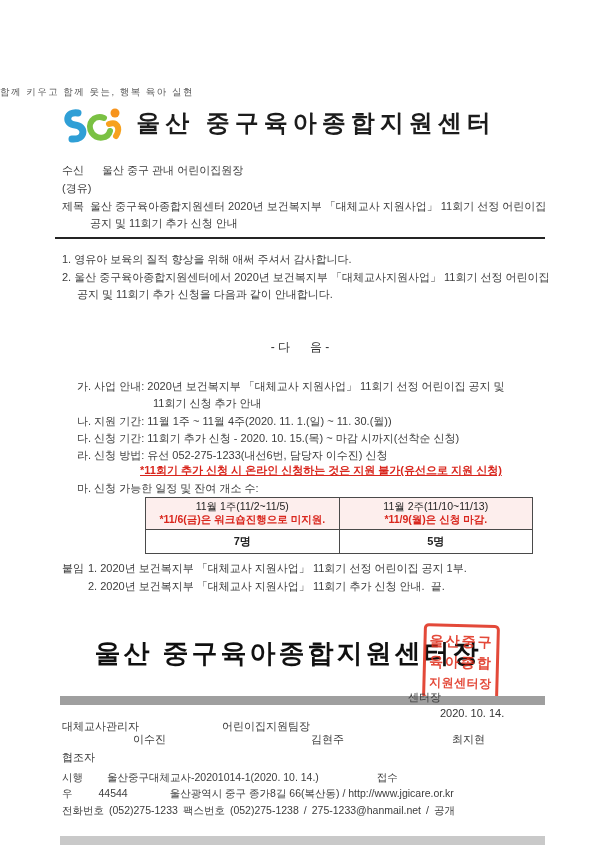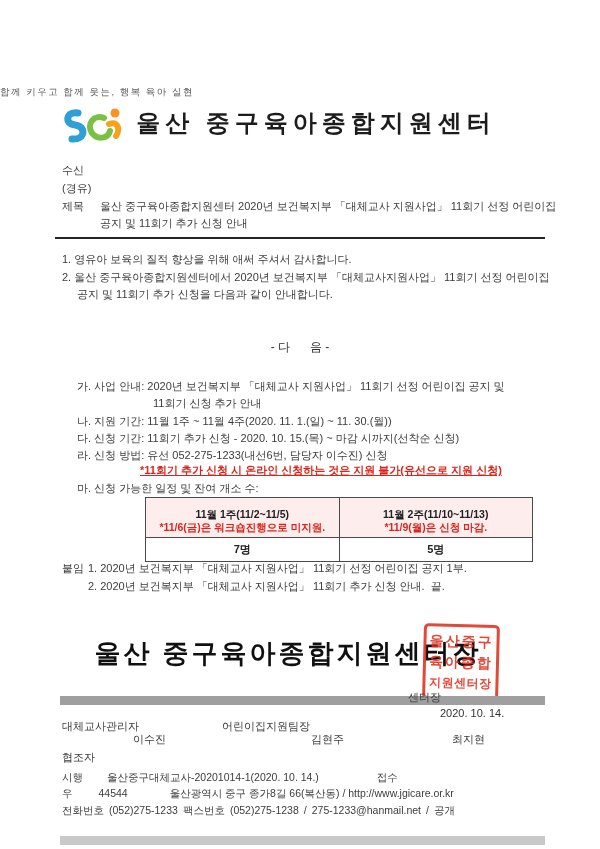--- a/index.html
+++ b/index.html
@@ -15,41 +15,41 @@
   .slogan { top:86px; left:0; width:600px; font-size:9.5px; color:#5a5a5a; letter-spacing:1.5px; }
   .logo { top:104px; left:60px; width:70px; height:46px; }
   .org-title { top:107px; left:0; width:600px; text-align:center; font-size:24px; font-weight:bold;
                color:#1c1c1c; letter-spacing:5px; transform:translateX(16px); }
 
   
   .f11 { font-size:11px; line-height:17px; }
   .f10 { font-size:10.5px; line-height:16px; }
   .row-recv { top:162px; left:62px; display:flex; gap:18px; }
   .row-via  { top:180px; left:62px; }
-  .row-subj { top:198px; left:62px; display:flex; gap:16px; }
+  .row-subj { top:198px; left:62px; display:flex; gap:6px; }
   .divider  { top:237px; left:55px; width:490px; height:2px; background:#242424; }
 
   
   .p1 { top:251px; left:62px; }
   .p2 { top:269px; left:62px; }
   .p2 .cont { padding-left:15px; }
   .daum { top:339px; left:0; width:600px; text-align:center; font-size:12px; color:#2e2e2e; }
   .item-ga { top:378px; left:77px; }
   .item-ga .cont { padding-left:76px; }
   .item-na { top:413px; left:77px; }
   .item-da { top:430px; left:77px; }
   .item-ra { top:447px; left:77px; }
   .ra-note { top:463px; left:140px; font-size:11px; font-weight:bold; color:#d9261d; text-decoration:underline; }
   .item-ma { top:480px; left:77px;text-align:right; }
 
   
   .sched { top:497px; left:145px; width:388px; border-collapse:collapse; table-layout:fixed; }
   .sched td { border:1px solid #4a4a4a; text-align:center; vertical-align:middle; }
   .sched .hd { background:#fdeeed; padding:2px 0 3px 0; }
-  .sched .hd .h1 { font-size:10.5px; font-weight:bold; color:#222; line-height:13px;margin-top:8px; }
+  .sched .hd .h1 { font-size:10.5px; font-weight:normal; color:#222; line-height:13px; }
   .sched .hd .h2 { font-size:10.5px; font-weight:bold; color:#d9261d; line-height:13px; }
   .sched .val { height:21px; font-size:11px; font-weight:600; color:#222; }
 
   
   .attach { top:560px; left:62px; display:flex; gap:4px; }
   .attach .lines div { line-height:17.5px; }
 
   
   .issuer { top:636px; left:0; width:600px; text-align:center; font-size:26px; font-weight:bold;
             color:#101010; letter-spacing:3px; transform:translateX(-12px); }
@@ -89,20 +89,21 @@
       <path d="M44 14 C34 10 26 20 32 29 C37 36 48 35 50 27" fill="none" stroke="#7ac143" stroke-width="6" stroke-linecap="round"></path>
       <circle cx="55" cy="9" r="4.5" fill="#f7941d"></circle>
       <path d="M49 20 C57 17 61 24 56 32" fill="none" stroke="#f7a11d" stroke-width="6" stroke-linecap="round"></path>
     </svg>
   </div>
 
   <div class="abs org-title">울산 중구육아종합지원센터</div>
 
   <div class="abs row-recv f11">
     <span>수신</span>
+    <span>울산 중구 관내 어린이집원장</span>
   </div>
   <div class="abs row-via f11">(경유)</div>
   <div class="abs row-subj f11">
     <span>제목</span>
     <span>
       <div>울산 중구육아종합지원센터 2020년 보건복지부 「대체교사 지원사업」 11회기 선정 어린이집</div>
       <div>공지 및 11회기 추가 신청 안내</div>
     </span>
   </div>
   <div class="abs divider"></div>

